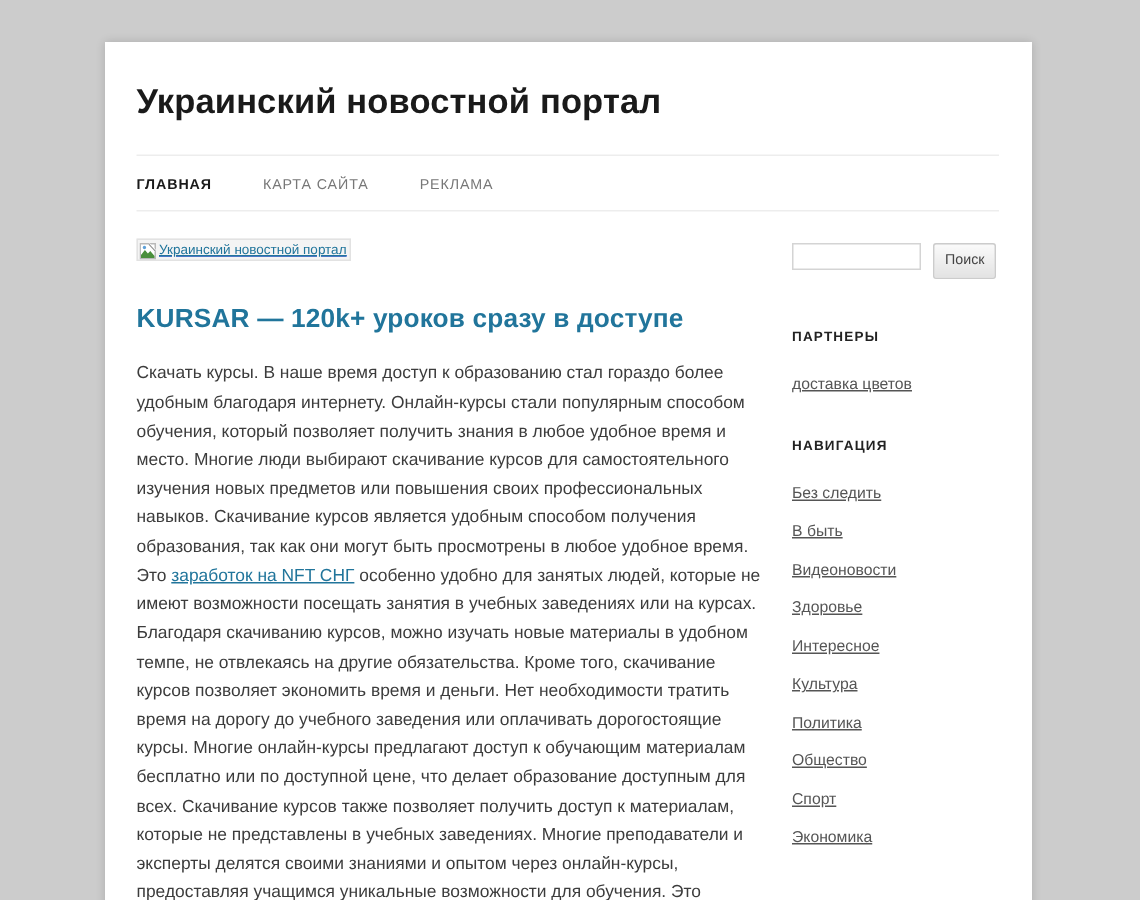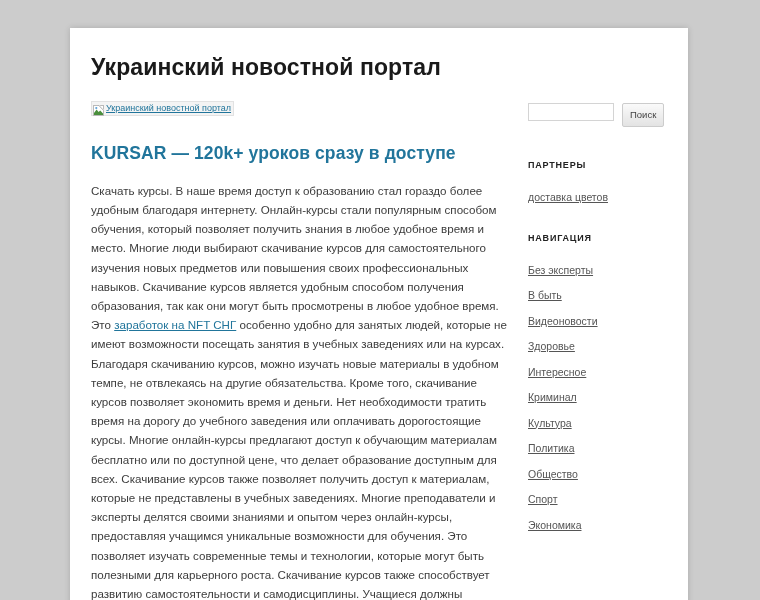--- a/index.html
+++ b/index.html
@@ -201,20 +201,33 @@
 </head>
 <body>
 
 <div class="page">
   <div class="inner">
 
     <header class="site-header">
       <h1 class="site-title">
         <a href="#">Украинский новостной портал</a>
       </h1>
+      <nav class="nav-wrap">
+        <ul class="nav">
+          <li class="current">
+            <a href="#">ГЛАВНАЯ</a>
+          </li>
+          <li>
+            <a href="#">КАРТА САЙТА</a>
+          </li>
+          <li>
+            <a href="#">РЕКЛАМА</a>
+          </li>
+        </ul>
+      </nav>
     </header>
 
     <div class="columns">
 
       <main class="content">
 
         <div class="banner">
           <a href="#" class="broken-img">
             <span class="broken-glyph">
               <svg width="11" height="11" viewBox="0 0 11 11" xmlns="http://www.w3.org/2000/svg">
@@ -254,26 +267,25 @@
           <ul>
             <li>
               <a href="#">доставка цветов</a>
             </li>
           </ul>
         </section>
 
         <section class="widget categories">
           <h3 class="widget-title">НАВИГАЦИЯ</h3>
           <ul>
-            <li><a href="#">Без эксперты</a></li>
+            <li><a href="#">Без следить</a></li>
             <li><a href="#">В быть</a></li>
             <li><a href="#">Видеоновости</a></li>
             <li><a href="#">Здоровье</a></li>
             <li><a href="#">Интересное</a></li>
-            <li><a href="#">Криминал</a></li>
             <li><a href="#">Культура</a></li>
             <li><a href="#">Политика</a></li>
             <li><a href="#">Общество</a></li>
             <li><a href="#">Спорт</a></li>
             <li><a href="#">Экономика</a></li>
           </ul>
         </section>
 
       </aside>
     </div>

